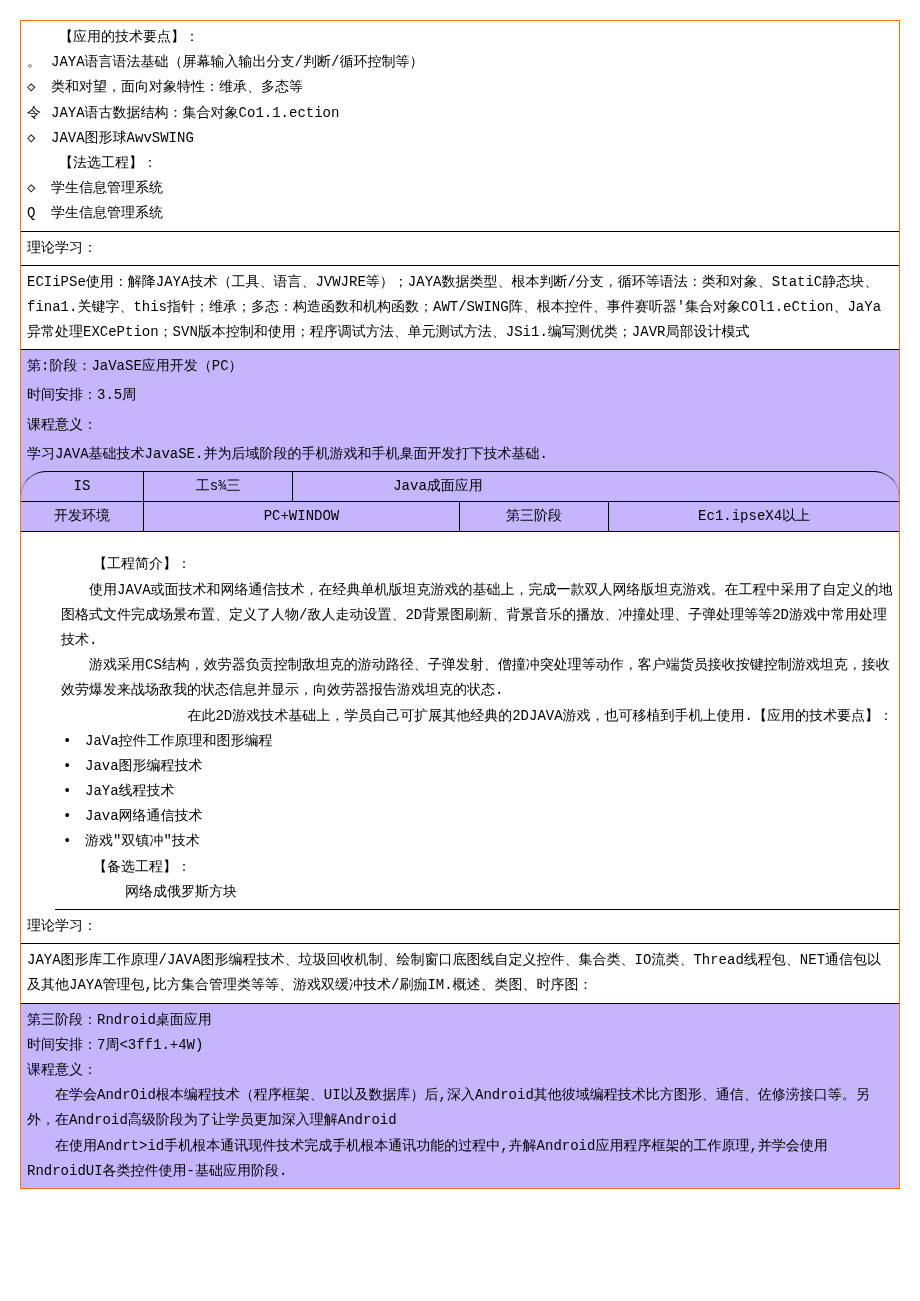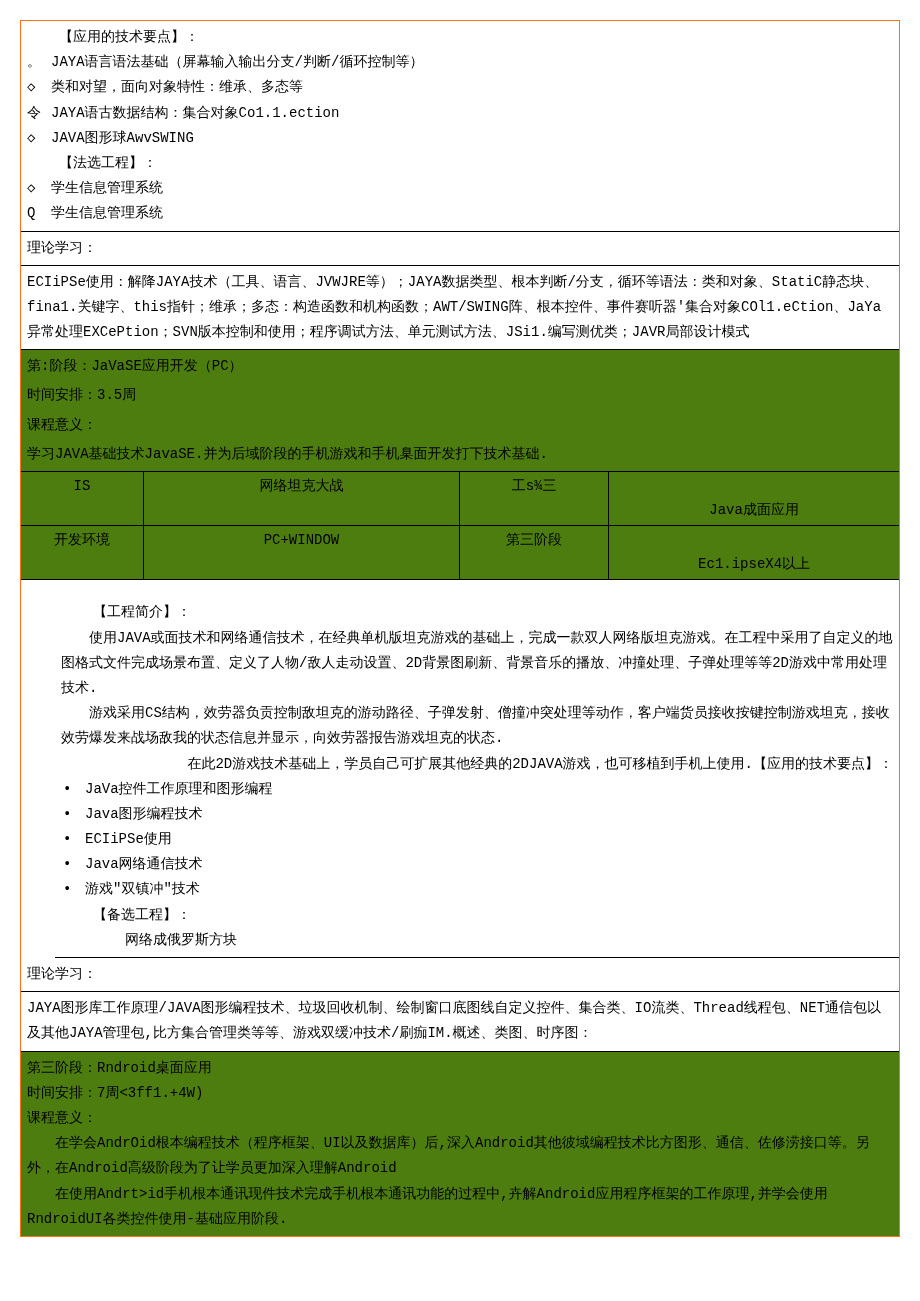--- a/index.html
+++ b/index.html
@@ -1,28 +1,28 @@
 <!DOCTYPE html>
 <html><head>
 <meta charset="utf-8">
 <style>
 * { margin: 0; padding: 0; box-sizing: border-box; }
 body { font-family: "Microsoft YaHei", Arial, sans-serif; font-size: 14px; color: #000; background: #fff; padding: 20px; width: 920px; }
 .outer-border { border: 1px solid #f97316; font-family: Liberation Mono, monospace; }
 .section { border-bottom: 1px solid #000; padding: 4px 6px; line-height: 1.8; }
 .section:last-child { border-bottom: none; }
-.green-section { background: #4d7c0f; }
+.green-section { background: #c4b5fd; }
 .list-line { display: flex; align-items: flex-start; }
 .bullet { width: 24px; flex-shrink: 0; }
 .indent { padding-left: 32px; }
 .table-row { display: flex; border-bottom: 1px solid #000; }
 .table-row:last-child { border-bottom: none; }
 .table-cell { border-right: 1px solid #000; padding: 2px 6px; text-align: center; }
 .table-cell:last-child { border-right: none; }
-.c1 { width: 14%; } .c2 { width: 36%; } .c3 { width: 17%; } .c4 { width: 33%; margin-top: 24px; }
+.c1 { width: 14%; } .c2 { width: 36%; } .c3 { width: 17%; } .c4 { width: 33%; }
 .p { text-indent: 2em; }
 .dot-line { display: flex; }
 .dot { width: 24px; text-align: left; padding-left: 2px; }
 </style>
 </head>
 <body>
 
 <div class="outer-border">
 
   <div class="section">
@@ -60,24 +60,23 @@
 
   <div class="section">
     <span>ECIiPSe使用：解降JAYA技术（工具、语言、JVWJRE等）；JAYA数据类型、根本判断/分支，循环等语法：类和对象、StatiC静态块、fina1.关键字、this指针；维承；多态：构造函数和机构函数；AWT/SWING阵、根本控件、事件赛听器'集合对象COl1.eCtion、JaYa异常处理EXCePtion；SVN版本控制和使用；程序调试方法、单元测试方法、JSi1.编写测优类；JAVR局部设计模式</span>
   </div>
 
   <div class="section green-section" style="padding:0;">
     <div style="padding:4px 6px;">第:阶段：JaVaSE应用开发（PC）</div>
     <div style="padding:0 6px 4px;">时间安排：3.5周</div>
     <div style="padding:0 6px 4px;">课程意义：</div>
     <div style="padding:0 6px 4px;" class="indent">学习JAVA基础技术JavaSE.并为后域阶段的手机游戏和手机臬面开发打下技术基础.</div>
-    <div style="border-top:1px solid #000;">
+    <div style="border-top:1px solid #000;border-radius:25px;">
       <div class="table-row">
         <div class="table-cell c1">IS</div>
-        <div class="table-cell c2">网络坦克大战</div>
         <div class="table-cell c3">工s¾三</div>
         <div class="table-cell c4">Java成面应用</div>
       </div>
       <div class="table-row">
         <div class="table-cell c1">开发环境</div>
         <div class="table-cell c2">PC+WINDOW</div>
         <div class="table-cell c3">第三阶段</div>
         <div class="table-cell c4">Ec1.ipseX4以上</div>
       </div>
     </div>
@@ -91,21 +90,21 @@
     <div class="dot-line">
         <span class="dot">•</span>
         <span>JaVa控件工作原理和图形编程</span>
       </div>
     <div class="dot-line">
         <span class="dot">•</span>
         <span>Java图形编程技术</span>
       </div>
     <div class="dot-line">
         <span class="dot">•</span>
-        <span>ECIiPSe使用</span>
+        <span>JaYa线程技术</span>
       </div>
     <div class="dot-line">
         <span class="dot">•</span>
         <span>Java网络通信技术</span>
       </div>
     <div class="dot-line">
         <span class="dot">•</span>
         <span>游戏"双镇冲"技术</span>
       </div>
     <div class="indent">【备选工程】：</div>

